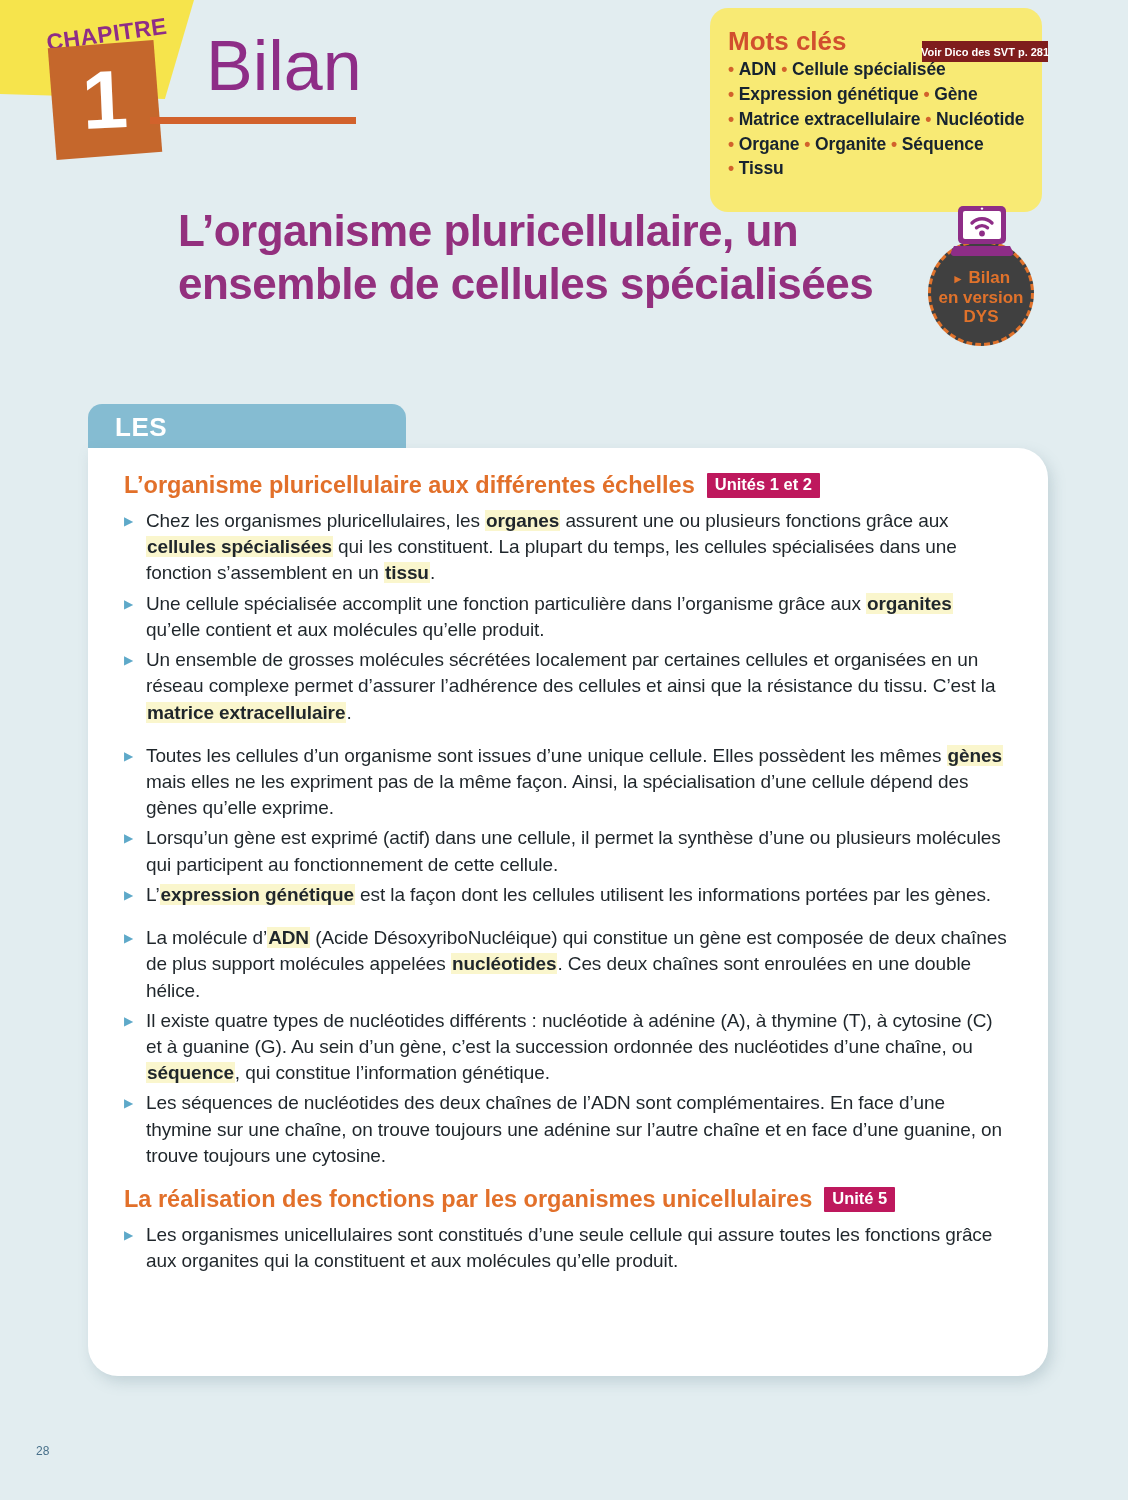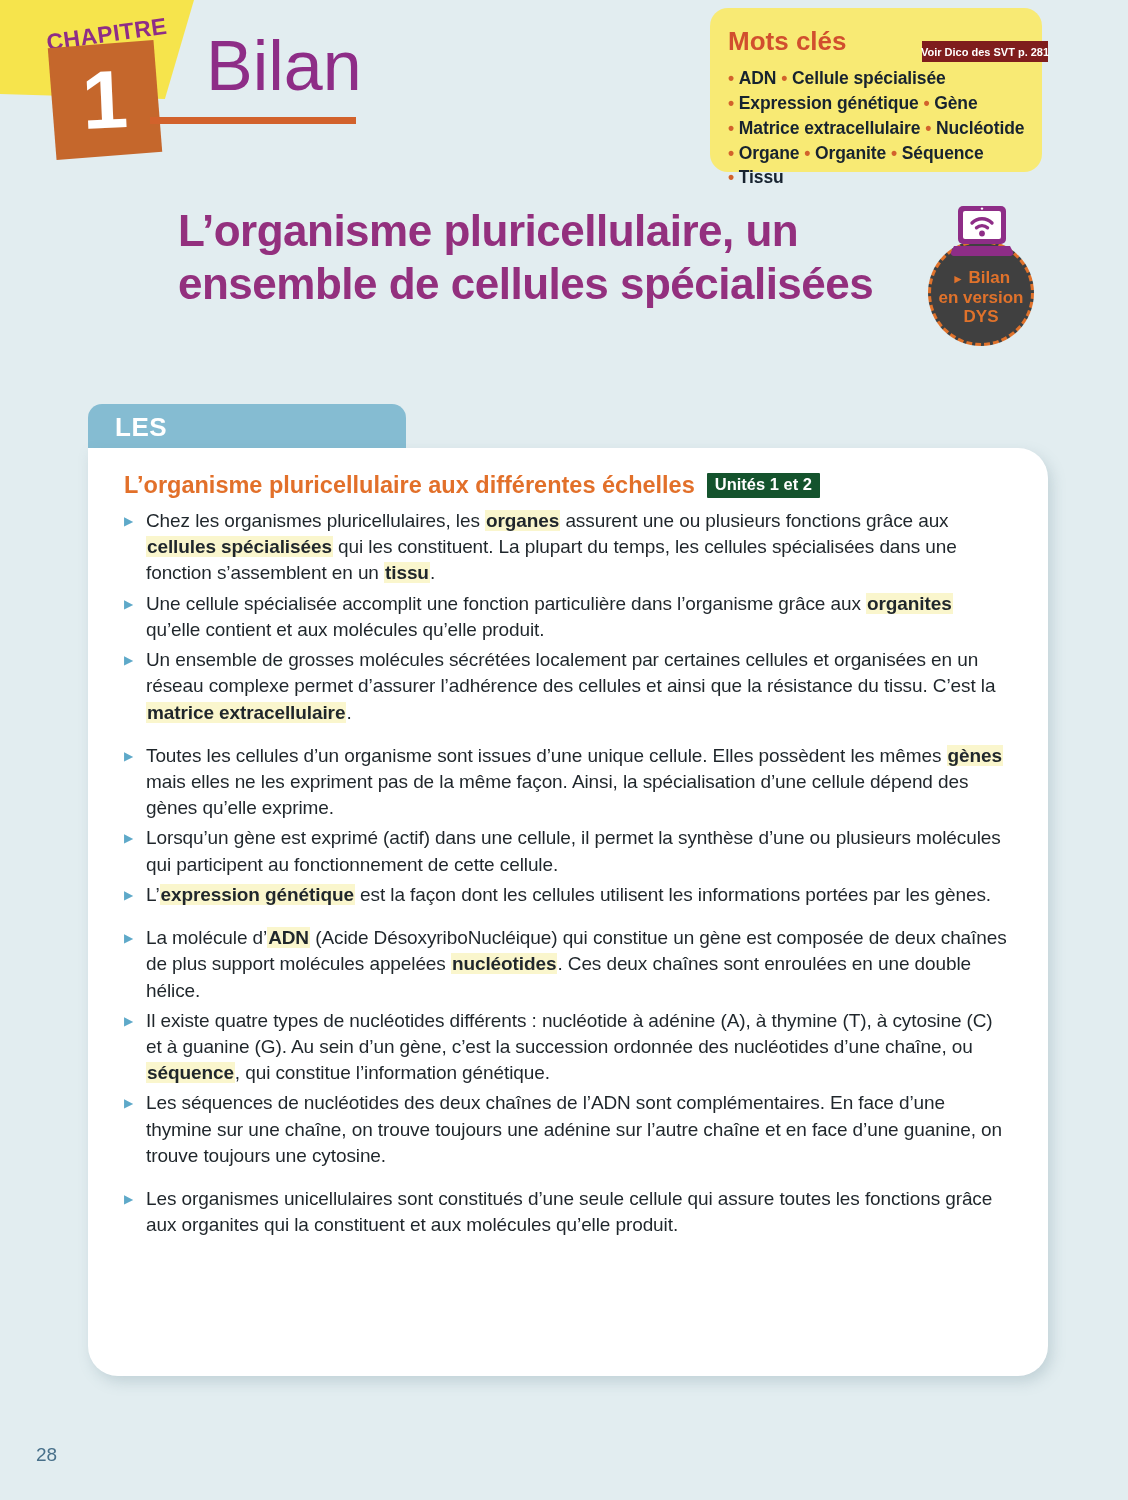--- a/index.html
+++ b/index.html
@@ -26,32 +26,32 @@
   }
   .chapter-num { color:#fff; font-size:82px; font-weight:bold; transform:rotate(2deg); }
   .bilan-underline { position:absolute; left:150px; top:117px; width:206px; height:7px; background:#d2622c; }
   .bilan-title {
     position:absolute; left:206px; top:26px;
     font-size:70px; font-weight:300; color:#8e2d87;
   }
 
   
   .keywords-box {
-    position:absolute; left:710px; top:8px; width:332px; height:164px;
+    position:absolute; left:710px; top:8px; width:332px; height:204px;
     background:#f8ea74; border-radius:18px; box-sizing:border-box;
     padding:18px 14px 0 18px;
   }
   .keywords-title { color:#d14f2e; font-size:26px; font-weight:bold; margin:0; display:inline-block; }
   .dico-badge {
     position:absolute; right:-6px; top:33px; width:126px; height:21px;
     background:#7f1d1d; color:#fff; font-size:11px; font-weight:bold;
     display:flex; align-items:center; justify-content:center; white-space:nowrap;
   }
   .keywords-list {
-    margin-top:9px; font-size:17.5px; font-weight:bold; color:#17232f;
+    font-size:17.5px; font-weight:bold; color:#17232f;
     line-height:1.42; letter-spacing:-0.1px;
   }
   .kw-bullet { color:#d2622c; }
 
   
   .main-title {
     position:absolute; left:170px; top:176px; width:745px;
     font-size:44px; line-height:1.2; font-weight:bold; color:#93307e;
     letter-spacing:-0.5px;
     margin-left:8px;
@@ -76,30 +76,30 @@
   }
   .card {
     position:absolute; left:88px; top:448px; width:960px; height:928px;
     background:#fff; border-radius:0 30px 30px 30px;
     box-shadow:4px 6px 14px rgba(100,130,145,.25);
     box-sizing:border-box; padding:24px 36px 28px 36px; overflow:hidden;
   }
   .section { margin-bottom:17px; }
   .section-heading { margin:0 0 9px; font-size:23.5px; color:#e2702a; font-weight:bold; }
   .unit-badge {
-    display:inline-block; background:#14532d; color:#fff;
+    display:inline-block; background:#be185d; color:#fff;
     font-size:16.5px; font-weight:bold; padding:2px 8px 4px;
     margin-left:12px; vertical-align:3px; border-radius:1px;
   }
   .bullet { display:flex; margin:4px 0; }
   .arrow { flex:0 0 22px; color:#5ea9c9; font-size:12px; padding-top:6px; }
   .bullet-text { font-size:19px; line-height:1.38; color:#1f262b; letter-spacing:-0.1px; }
   .hl { background:#faf6cd; font-weight:bold; padding:0 1px; }
 
-  .page-number { position:absolute; left:36px; top:1444px; font-size:19px; color:#48708a; }
+  .page-number { position:absolute; left:36px; top:1444px; font-size:12px; color:#48708a; }
 </style>
 </head>
 <body>
 
 <div class="chapter-yellow"></div>
 <div class="chapter-label">CHAPITRE</div>
 <div class="chapter-box">
   <span class="chapter-num">1</span>
 </div>
 <div class="bilan-underline"></div>
@@ -170,20 +170,21 @@
       <div class="bullet">
         <span class="arrow">▶</span>
         <div class="bullet-text"><span>Il existe quatre types de nucléotides différents : nucléotide à adénine (A), à thymine (T), à cytosine (C) et à guanine (G). Au sein d’un gène, c’est la succession ordonnée des nucléotides d’une chaîne, ou </span><span class="hl">séquence</span><span>, qui constitue l’information génétique.</span></div>
       </div>
       <div class="bullet">
         <span class="arrow">▶</span>
         <div class="bullet-text"><span>Les séquences de nucléotides des deux chaînes de l’ADN sont complémentaires. En face d’une thymine sur une chaîne, on trouve toujours une adénine sur l’autre chaîne et en face d’une guanine, on trouve toujours une cytosine.</span></div>
       </div>
     </div>
     <div class="section">
+      <h3 class="section-heading"><span class="heading-text">La réalisation des fonctions par les organismes unicellulaires</span><span class="unit-badge">Unité 5</span></h3>
       <div class="bullet">
         <span class="arrow">▶</span>
         <div class="bullet-text"><span>Les organismes unicellulaires sont constitués d’une seule cellule qui assure toutes les fonctions grâce aux organites qui la constituent et aux molécules qu’elle produit.</span></div>
       </div>
     </div>
   </div>
 
 <div class="page-number">28</div>
 
 </body></html>

